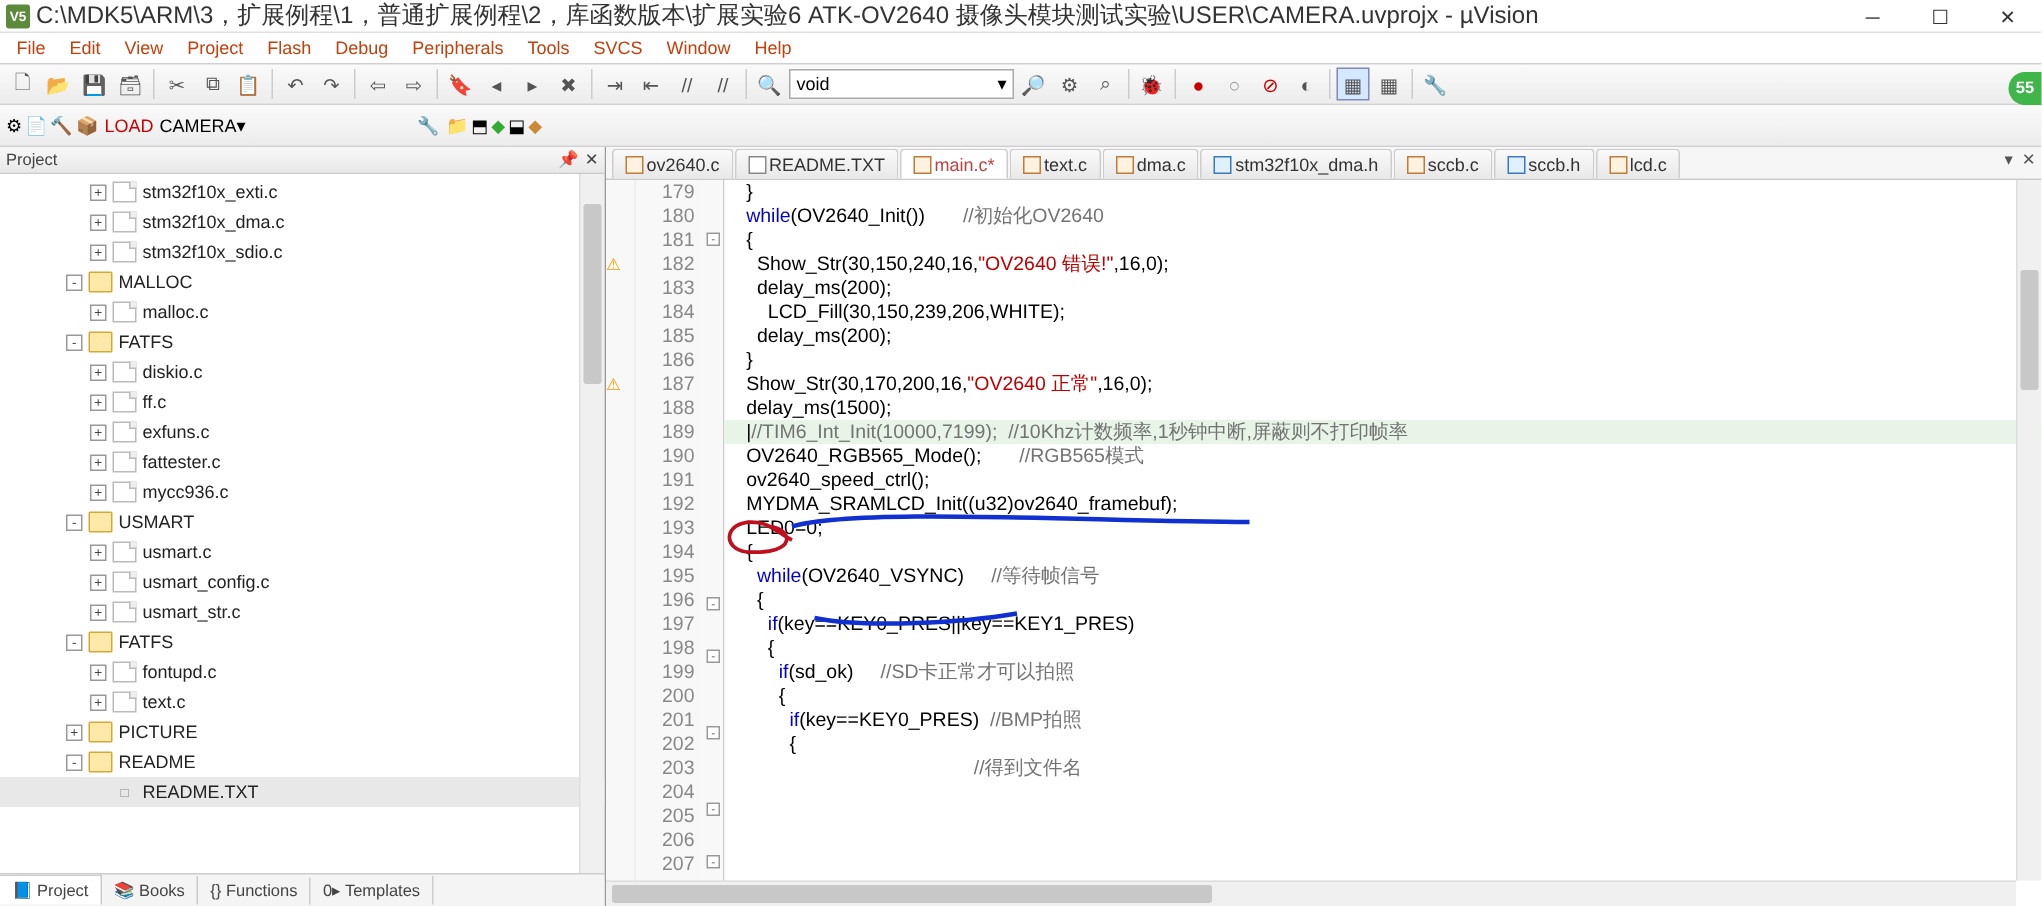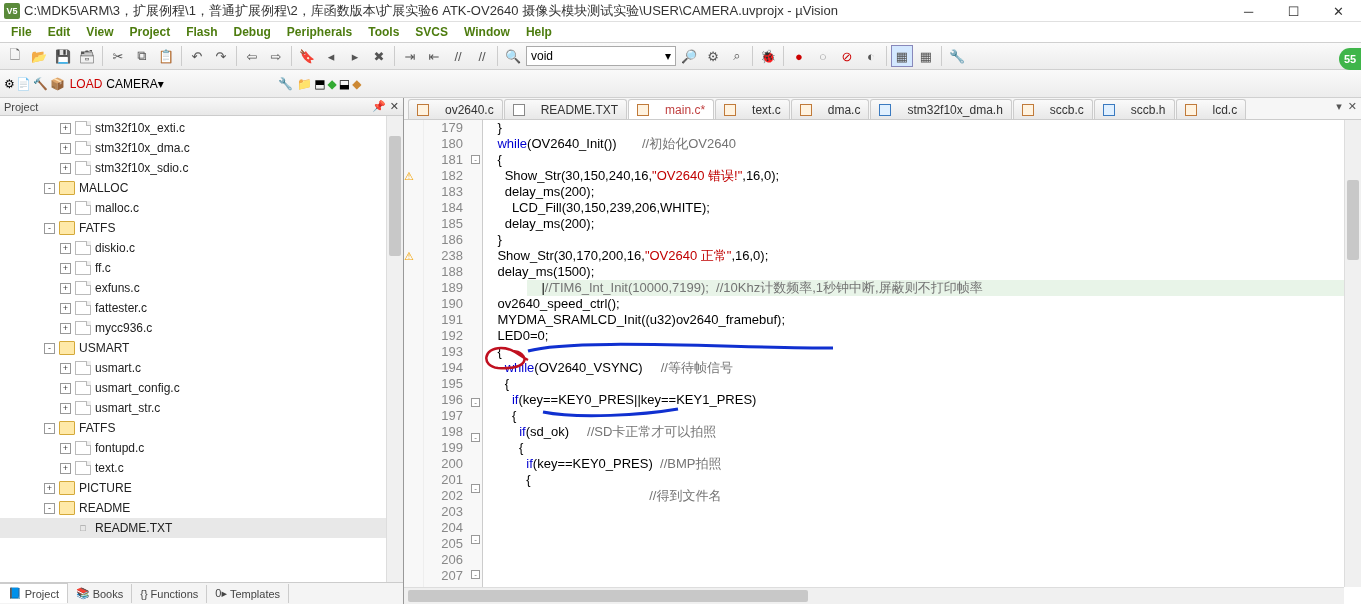--- a/index.html
+++ b/index.html
@@ -1,23 +1,23 @@
 <!DOCTYPE html>
 <html><head>
 <meta charset="utf-8">
 <style>
 * { box-sizing: border-box; margin: 0; padding: 0; font-family: "Segoe UI", Tahoma, sans-serif; }
 body { width: 1361px; height: 604px; background: #fff; overflow: hidden; font-size: 12px; }
 .titlebar { height: 22px; background: #fff; display: flex; align-items: center; padding: 0 4px; border-bottom: 1px solid #e0e0e0; position: relative; }
 .titlebar .icon-app { width: 16px; height: 16px; background: #5a8a3a; border-radius: 2px; display: inline-flex; align-items: center; justify-content: center; color: #fff; font-size: 9px; font-weight: bold; margin-right: 4px; }
-.titlebar .title { font-size: 13px; color: #333; }
+.titlebar .title { font-size: 16px; color: #333; }
 .titlebar .wincontrols { position: absolute; right: 0; top: 0; display: flex; }
 .titlebar .wincontrols div { width: 45px; height: 22px; display: flex; align-items: center; justify-content: center; font-size: 13px; color: #333; }
 .menubar { height: 20px; display: flex; align-items: center; padding: 0 4px; gap: 2px; }
-.menubar div { padding: 2px 7px; font-size: 12px; color: #4d7c0f; font-weight: bold; }
+.menubar div { padding: 2px 7px; font-size: 12px; color: #c2410c; }
 .toolbar { height: 28px; border-top: 1px solid #d0d0d0; border-bottom: 1px solid #d0d0d0; background: linear-gradient(#fafafa,#ececec); display: flex; align-items: center; padding: 0 4px; gap: 2px; }
 .toolbar .btn { width: 22px; height: 22px; display: inline-flex; align-items: center; justify-content: center; font-size: 13px; color: #555; }
 .toolbar .sep { width: 1px; height: 20px; background: #ccc; margin: 0 2px; }
 .toolbar .combo { height: 20px; border: 1px solid #aaa; background: #fff; min-width: 140px; font-size: 12px; padding: 0 4px; display: flex; align-items: center; justify-content: space-between; }
 .tb2 { height: 28px; border-bottom: 1px solid #d0d0d0; background: linear-gradient(#fafafa,#ececec); display: flex; align-items: center; padding: 0 4px; gap: 2px; }
 .main { display: flex; height: 506px; }
 .projpane { width: 404px; border-right: 1px solid #999; display: flex; flex-direction: column; background: #fff; }
 .projpane .hdr { height: 18px; background: linear-gradient(#f8f8f8,#e8e8e8); border-bottom: 1px solid #ccc; display: flex; align-items: center; justify-content: space-between; padding: 0 4px; font-size: 11px; color: #444; }
 .projpane .hdr .controls span { margin-left: 4px; cursor: pointer; }
 .tree { flex: 1; overflow: auto; padding: 2px 0; position: relative; }
@@ -30,35 +30,35 @@
 .tree .file.c::after { content: ""; position: absolute; right: -1px; top: -1px; width: 4px; height: 4px; background: #eee; border-left: 1px solid #bbb; border-bottom: 1px solid #bbb; }
 .tree .txt::before { content: "□"; color: #888; font-size: 9px; }
 .tree .sel { background: #e8e8e8; }
 .tree .scrollbar-v { position: absolute; right: 0; top: 0; width: 17px; height: 100%; background: #f0f0f0; border-left: 1px solid #ddd; }
 .tree .thumb { position: absolute; left: 2px; right: 2px; top: 20px; height: 120px; background: #c8c8c8; border-radius: 2px; }
 .projtabs { height: 22px; border-top: 1px solid #ccc; display: flex; align-items: center; background: #f4f4f4; font-size: 11px; }
 .projtabs div { padding: 3px 8px; border-right: 1px solid #ccc; display: flex; align-items: center; gap: 3px; color: #444; }
 .projtabs div.active { background: #fff; border-top: 1px solid #ccc; margin-top: -1px; }
 .editor { flex: 1; display: flex; flex-direction: column; }
 .tabbar { height: 22px; background: #f6f6f6; border-bottom: 1px solid #ccc; display: flex; align-items: flex-end; padding-left: 4px; position: relative; }
-.tab { height: 20px; padding: 0 8px; display: flex; align-items: center; gap: 16px; font-size: 12px; border: 1px solid #ccc; border-bottom: none; background: linear-gradient(#fafafa,#e8e8e8); margin-right: 1px; border-radius: 3px 3px 0 0; color: #333; }
+.tab { height: 20px; padding: 0 8px; display: flex; align-items: center; gap: 2px; font-size: 12px; border: 1px solid #ccc; border-bottom: none; background: linear-gradient(#fafafa,#e8e8e8); margin-right: 1px; border-radius: 3px 3px 0 0; color: #333; }
 .tab.active { background: #fff; color: #c04040; font-weight: normal; }
 .tab .tico { width: 12px; height: 12px; border: 1px solid #aaa; background: #fff; }
 .tab .tico.r { border-color: #c07a3a; background: #fff3e0; }
 .tab .tico.g { border-color: #888; }
 .tab .tico.b { border-color: #3a7ac0; background: #e0f0ff; }
 .tabbar .tbctrl { position: absolute; right: 4px; top: 2px; display: flex; gap: 6px; font-size: 11px; color: #555; }
 .code { flex: 1; display: flex; font-family: Consolas, monospace; font-size: 13px; position: relative; overflow: hidden; }
 .markcol { width: 20px; background: #f8f8f8; border-right: 1px solid #eee; }
 .lncol { width: 45px; background: #f8f8f8; text-align: right; color: #888; padding-right: 6px; }
 .foldcol { width: 14px; background: #f8f8f8; border-right: 1px solid #ccc; }
 .foldcol .fb { width: 9px; height: 9px; border: 1px solid #999; margin: 3px auto 0; font-size: 8px; line-height: 7px; text-align: center; color: #666; background: #fff; }
 .codelines { flex: 1; background: #fff; position: relative; }
 .line { height: 16px; line-height: 16px; white-space: pre; }
-.line.hl { background: #e8f4e8; margin-left: 44px; }
+.line.hl { background: #e8f4e8; }
 .kw { color: #0000d0; }
 .str { color: #c00000; }
 .cm { color: #737373; }
 .mark-warn { color: #f0a000; font-size: 11px; }
 .code .scrollbar-v { position: absolute; right: 0; top: 0; width: 17px; bottom: 17px; background: #f0f0f0; border-left: 1px solid #ddd; }
 .code .scrollbar-v .thumb { position: absolute; left: 2px; right: 2px; top: 60px; height: 80px; background: #c8c8c8; border-radius: 2px; }
 .code .scrollbar-h { position: absolute; left: 0; right: 17px; bottom: 0; height: 17px; background: #f0f0f0; border-top: 1px solid #ddd; }
 .code .scrollbar-h .thumb { position: absolute; top: 2px; bottom: 2px; left: 4px; width: 400px; background: #c8c8c8; border-radius: 2px; }
 .badge55 { position: absolute; right: 0; top: 48px; width: 22px; height: 22px; background: #3fb54a; border-radius: 11px 0 0 11px; color: #fff; font-size: 11px; display: flex; align-items: center; justify-content: center; font-weight: bold; }
 svg.anno { position: absolute; pointer-events: none; }
@@ -371,21 +371,21 @@
         </div>
       <div class="lncol" id="lncol">
           <div class="line">179</div>
           <div class="line">180</div>
           <div class="line">181</div>
           <div class="line">182</div>
           <div class="line">183</div>
           <div class="line">184</div>
           <div class="line">185</div>
           <div class="line">186</div>
-          <div class="line">238</div>
+          <div class="line">187</div>
           <div class="line">188</div>
           <div class="line">189</div>
           <div class="line">190</div>
           <div class="line">191</div>
           <div class="line">192</div>
           <div class="line">193</div>
           <div class="line">194</div>
           <div class="line">195</div>
           <div class="line">196</div>
           <div class="line">197</div>
@@ -441,20 +441,21 @@
           <div class="line">    <span class="kw">while</span>(OV2640_Init())       <span class="cm">//初始化OV2640</span></div>
           <div class="line">    {</div>
           <div class="line">      Show_Str(30,150,240,16,<span class="str">"OV2640 错误!"</span>,16,0);</div>
           <div class="line">      delay_ms(200);</div>
           <div class="line">        LCD_Fill(30,150,239,206,WHITE);</div>
           <div class="line">      delay_ms(200);</div>
           <div class="line">    }</div>
           <div class="line">    Show_Str(30,170,200,16,<span class="str">"OV2640 正常"</span>,16,0);</div>
           <div class="line">    delay_ms(1500);</div>
           <div class="line hl">    |<span class="cm">//TIM6_Int_Init(10000,7199);  //10Khz计数频率,1秒钟中断,屏蔽则不打印帧率</span></div>
+          <div class="line">    OV2640_RGB565_Mode();       <span class="cm">//RGB565模式</span></div>
           <div class="line">    ov2640_speed_ctrl();</div>
           <div class="line">    MYDMA_SRAMLCD_Init((u32)ov2640_framebuf);</div>
           <div class="line">    LED0=0;</div>
           <div class="line">    {</div>
           <div class="line">      <span class="kw">while</span>(OV2640_VSYNC)     <span class="cm">//等待帧信号</span></div>
           <div class="line">      {</div>
           <div class="line">        <span class="kw">if</span>(key==KEY0_PRES||key==KEY1_PRES)</div>
           <div class="line">        {</div>
           <div class="line">          <span class="kw">if</span>(sd_ok)     <span class="cm">//SD卡正常才可以拍照</span></div>
           <div class="line">          {</div>

